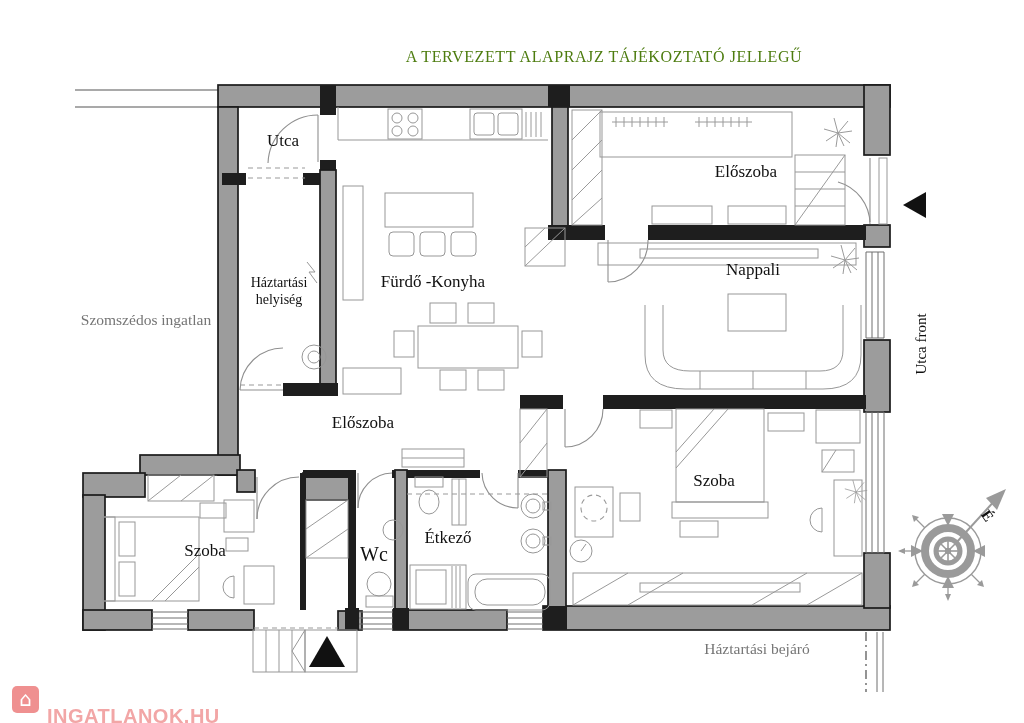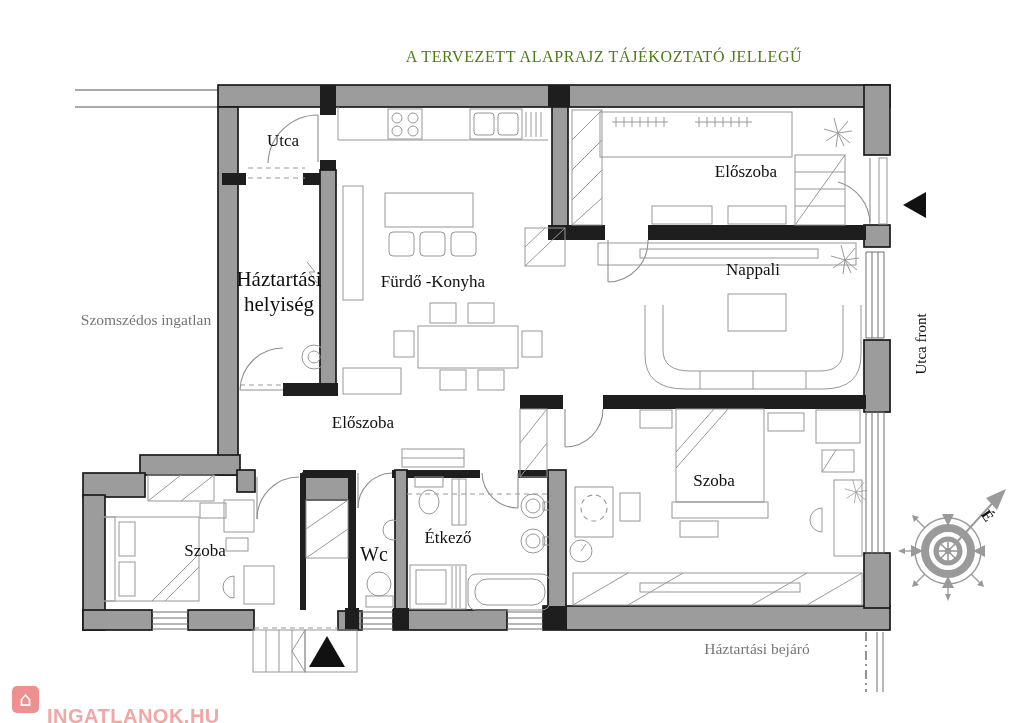--- a/index.html
+++ b/index.html
@@ -16,21 +16,21 @@
   .win{stroke:#6e6e6e;stroke-width:1;fill:none;}
   .prop{stroke:#555;stroke-width:1.2;fill:none;}
   .arc{fill:none;stroke:#8f8f8f;stroke-width:1.1;}
   .comp{stroke:#9a9a9a;fill:none;}
   .compf{fill:#9a9a9a;stroke:none;}
   
   .lbl{position:absolute;transform:translate(-50%,-50%);white-space:nowrap;
        color:#101010;font-size:17px;text-align:center;}
   .lbl.small{font-size:20px;text-align:center;}
   .lbl.gray{color:var(--annotation,#757575);font-size:15.5px;}
-  .lbl.wrap{white-space:normal;width:104px;line-height:1.18;font-size:21px;}
+  .lbl.wrap{white-space:normal;width:104px;line-height:1.18;font-size:14px;}
   .lbl.vert{transform:translate(-50%,-50%) rotate(-90deg);font-size:15px;}
   .lbl.north{transform:translate(-50%,-50%) rotate(55deg);font-weight:bold;font-size:15px;}
   #title{position:absolute;left:604px;top:57px;transform:translate(-50%,-50%);
          color:#4d7c0f;font-size:16px;letter-spacing:.6px;white-space:nowrap;}
   
   #wm{position:absolute;left:8px;top:682px;height:34px;padding:0 12px 0 4px;display:flex;
       align-items:center;gap:8px;background:rgba(255,255,255,.9);border-radius:7px;
       font-family:"Liberation Sans","DejaVu Sans",sans-serif;}
   #wm .house{width:27px;height:27px;border-radius:5px;background:var(--watermark_icon,#ef9090);
       color:#fff;display:flex;align-items:center;justify-content:center;

